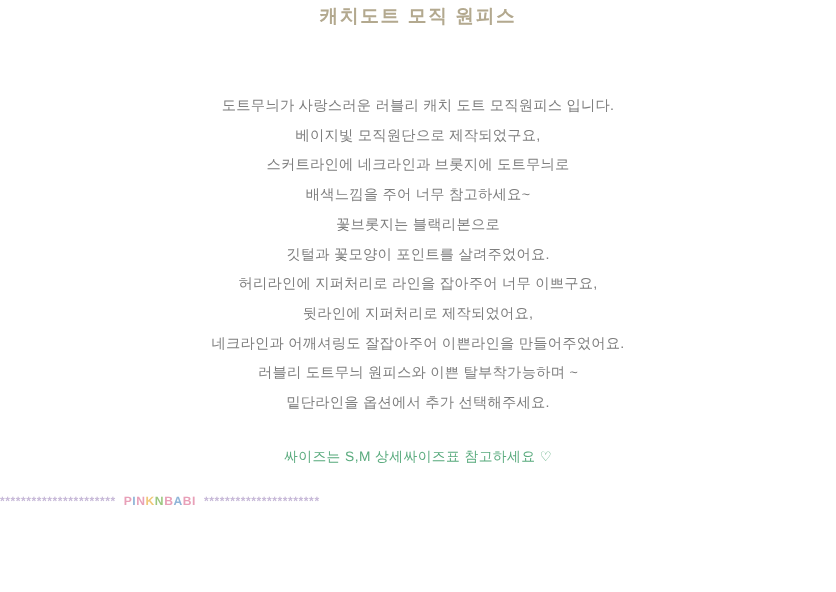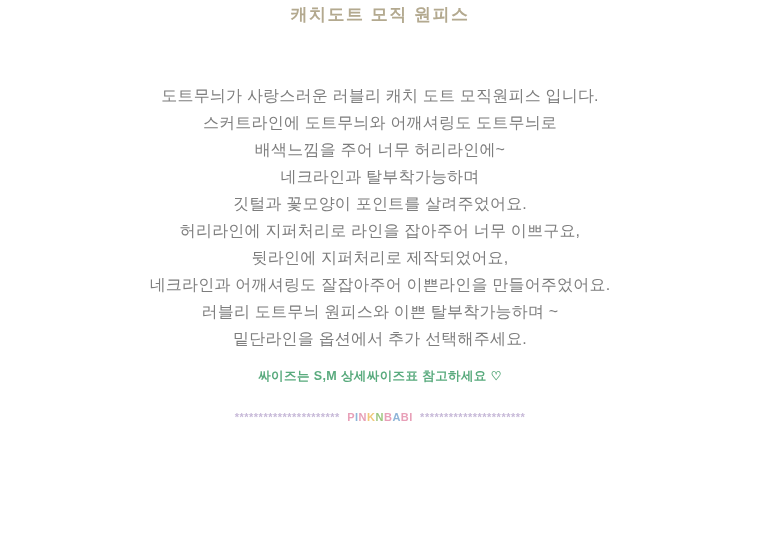--- a/index.html
+++ b/index.html
@@ -27,40 +27,39 @@
     letter-spacing: 1.5px;
     color: #b3a98f;
     padding-top: 2px;
     line-height: 26px;
   }
   .body-block {
     margin-top: 54px;
     text-align: center;
   }
   .body-line {
-    font-size: 16px;
+    font-size: 13px;
     color: #7d7d7d;
     line-height: 27px;
     letter-spacing: 0.2px;
   }
   .size-note {
-    margin-top: 16px;
+    margin-top: 28px;
     text-align: center;
     font-size: 12.5px;
-    font-weight: bold;
+    font-weight: normal;
     color: #5aab7e;
     letter-spacing: 0.4px;
   }
   .heart {
     color: #5aab7e;
     font-size: 12px;
   }
   .footer {
     margin-top: 26px;
-    text-align: center;
     font-size: 11px;
     letter-spacing: 0.2px;
     white-space: nowrap;
   }
   .stars {
     color: #c7b9d8;
     font-weight: bold;
     letter-spacing: 0.5px;
   }
   .brand {
@@ -79,23 +78,24 @@
 </style>
 </head>
 <body>
 
 <div class="page">
 
   <div class="title">캐치도트 모직 원피스</div>
 
   <div class="body-block">
     <div class="body-line">도트무늬가 사랑스러운 러블리 캐치 도트 모직원피스 입니다.</div>
-    <div class="body-line">스커트라인에 도트무늬와 어깨셔링도 도트무늬로</div>
-    <div class="body-line">배색느낌을 주어 너무 허리라인에~</div>
-    <div class="body-line">네크라인과 탈부착가능하며</div>
+    <div class="body-line">베이지빛 모직원단으로 제작되었구요,</div>
+    <div class="body-line">스커트라인에 네크라인과 브롯지에 도트무늬로</div>
+    <div class="body-line">배색느낌을 주어 너무 참고하세요~</div>
+    <div class="body-line">꽃브롯지는 블랙리본으로</div>
     <div class="body-line">깃털과 꽃모양이 포인트를 살려주었어요.</div>
     <div class="body-line">허리라인에 지퍼처리로 라인을 잡아주어 너무 이쁘구요,</div>
     <div class="body-line">뒷라인에 지퍼처리로 제작되었어요,</div>
     <div class="body-line">네크라인과 어깨셔링도 잘잡아주어 이쁜라인을 만들어주었어요.</div>
     <div class="body-line">러블리 도트무늬 원피스와 이쁜 탈부착가능하며 ~</div>
     <div class="body-line">밑단라인을 옵션에서 추가 선택해주세요.</div>
   </div>
 
   <div class="size-note">
     <span>싸이즈는 S,M 상세싸이즈표 참고하세요</span>

